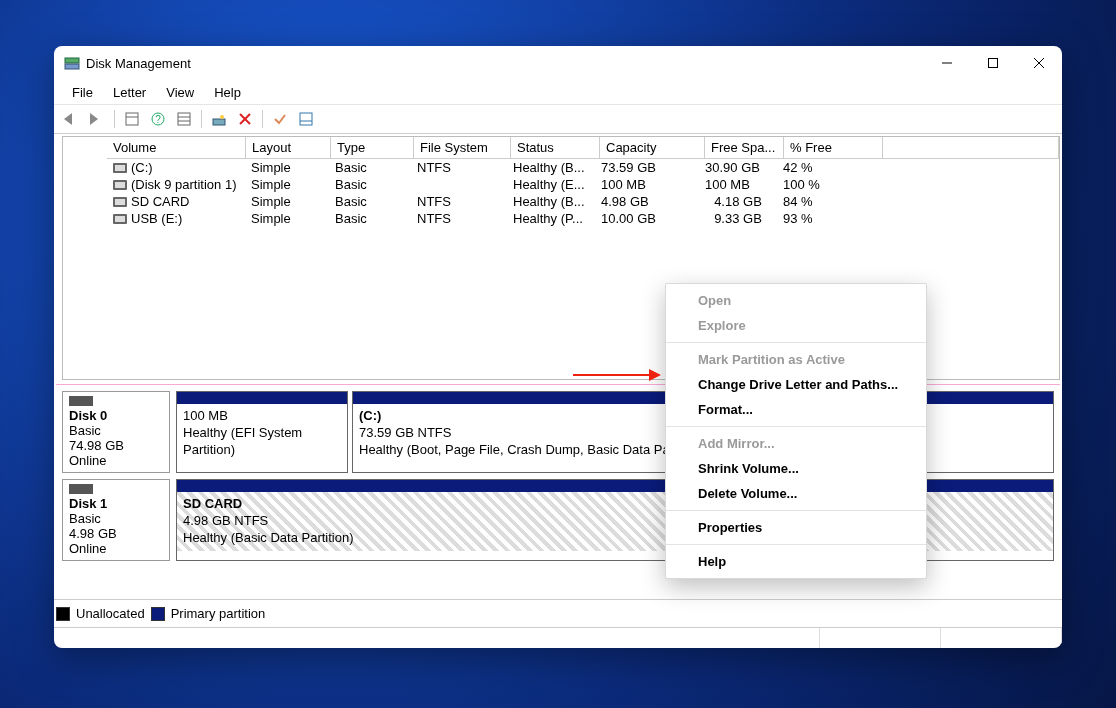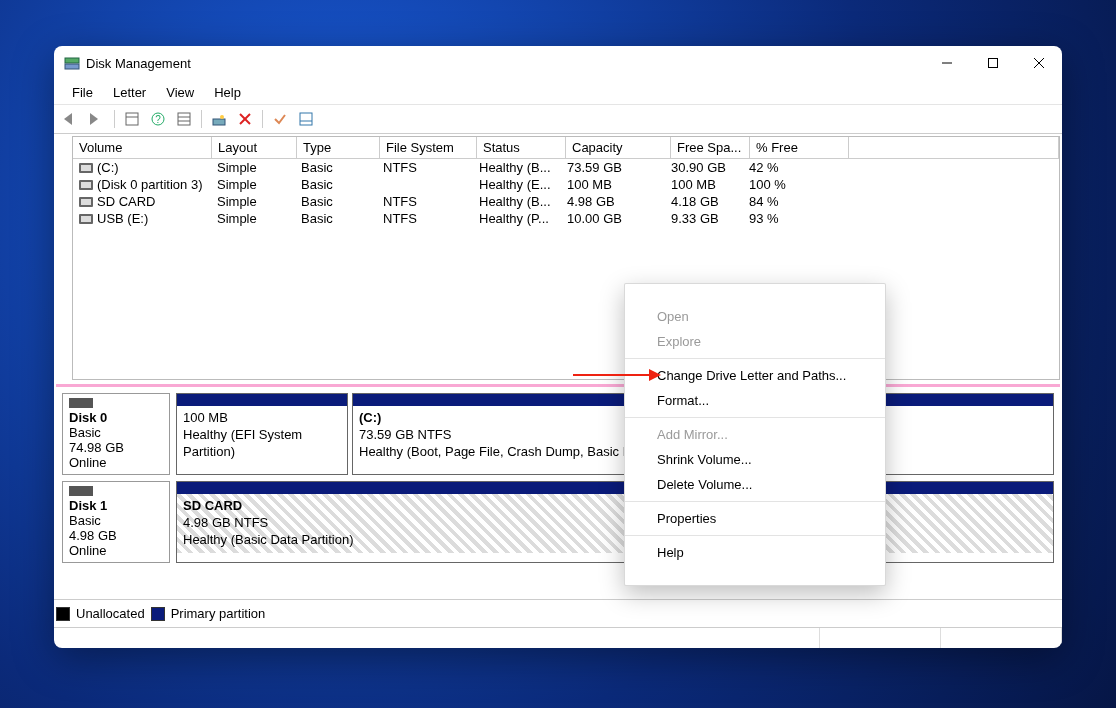--- a/index.html
+++ b/index.html
@@ -12,47 +12,47 @@
   .winbtns{margin-left:auto;display:flex;height:100%;}
   .winbtn{width:46px;display:flex;align-items:center;justify-content:center;}
   
   .menubar{height:24px;display:flex;align-items:center;padding:0 8px;border-bottom:1px solid #e5e5e5;}
   .menubar span{padding:2px 10px;}
   
   .toolbar{height:28px;display:flex;align-items:center;padding:0 6px;gap:4px;border-bottom:1px solid #ccc;}
   .divider{width:1px;height:18px;background:#ccc;margin:0 2px;}
   .tbtn{width:20px;height:20px;display:flex;align-items:center;justify-content:center;border:1px solid transparent;}
   
-  .table-area{border:1px solid #bbb;margin:2px 2px 0 18px;}
+  .table-area{border:1px solid #bbb;margin:2px 2px 0 8px;padding-left:44px;}
   .thead{display:flex;}
   .th{border-right:1px solid #ccc;border-bottom:1px solid #ccc;padding:3px 6px;background:#fff;font-weight:normal;overflow:hidden;white-space:nowrap;text-overflow:ellipsis;}
   .tbody{height:220px;background:#fff;}
   .tr{display:flex;}
   .td{padding:1px 6px;white-space:nowrap;overflow:hidden;text-overflow:ellipsis;display:flex;align-items:center;}
   .volicon{width:14px;height:10px;background:#666;border-radius:1px;margin-right:4px;display:inline-block;position:relative;}
   .volicon::after{content:"";position:absolute;top:2px;left:2px;right:2px;bottom:2px;background:#ddd;}
   
-  .disk-pane{flex:1;overflow:auto;margin:4px 2px 0 2px;border-top:3px solid #f9a8d4;}
+  .disk-pane{flex:1;overflow:auto;margin:4px 2px 0 2px;border-top:1px solid #f9a8d4;}
   .disk-row{display:flex;margin:6px;gap:6px;}
   .disk-label{width:94px;border:1px solid #999;padding:4px 6px;background:#fff;}
   .disk-label .dicon{width:24px;height:10px;background:#555;margin-bottom:2px;}
   .disk-label b{font-size:13px;}
   .part-wrap{flex:1;display:flex;gap:4px;}
   .part{flex:1;border:1px solid #666;background:#fff;}
   .part .bar{height:12px;background:#0a1b7a;}
   .part .ptxt{padding:4px 6px;line-height:1.3;}
   .hatch{background:repeating-linear-gradient(45deg,#dcdcdc 0,#dcdcdc 4px,#fff 4px,#fff 8px);}
   
   .legend{border-top:1px solid #ccc;padding:6px 2px;display:flex;align-items:center;gap:6px;font-size:13px;}
   .swatch{width:12px;height:12px;border:1px solid #333;display:inline-block;}
   
   .statusbar{height:20px;border-top:1px solid #ccc;display:flex;}
   .statusbar div{border-right:1px solid #ddd;flex:1;}
   
-  .ctx{position:absolute;left:624px;top:283px;width:260px;background:#fff;border:1px solid rgba(0,0,0,.15);box-shadow:0 8px 24px rgba(0,0,0,.25);padding:20px 0;z-index:50;border-radius:2px;}
+  .ctx{position:absolute;left:665px;top:283px;width:260px;background:#fff;border:1px solid rgba(0,0,0,.15);box-shadow:0 8px 24px rgba(0,0,0,.25);padding:4px 0;z-index:50;border-radius:2px;font-weight:bold;}
   .ctx .item{padding:5px 32px 5px 32px;white-space:nowrap;}
   .ctx .item.disabled{color:#9a9a9a;}
   .ctx .sep{height:1px;background:#e3e3e3;margin:4px 0;}
   
   .arrow{position:absolute;left:573px;top:365px;z-index:60;}
 </style>
 </head>
 <body>
 
 <div class="window">
@@ -186,21 +186,21 @@
           <div class="td" style="width: 66px;">
             <span>30.90 GB</span>
           </div>
           <div class="td" style="width: 86px;">
             <span>42 %</span>
           </div>
         </div>
         <div class="tr">
           <div class="td" style="width: 126px;">
             <span class="volicon"></span>
-            <span>(Disk 0 partition 3)</span>
+            <span>(Disk 9 partition 1)</span>
           </div>
           <div class="td" style="width: 72px;">
             <span>Simple</span>
           </div>
           <div class="td" style="width: 70px;">
             <span>Basic</span>
           </div>
           <div class="td" style="width: 84px;">
             <span></span>
           </div>
@@ -230,21 +230,21 @@
           </div>
           <div class="td" style="width: 84px;">
             <span>NTFS</span>
           </div>
           <div class="td" style="width: 76px;">
             <span>Healthy (B...</span>
           </div>
           <div class="td" style="width: 92px;">
             <span>4.98 GB</span>
           </div>
-          <div class="td" style="width: 66px;">
+          <div class="td" style="width: 66px; justify-content: center;">
             <span>4.18 GB</span>
           </div>
           <div class="td" style="width: 86px;">
             <span>84 %</span>
           </div>
         </div>
         <div class="tr">
           <div class="td" style="width: 126px;">
             <span class="volicon"></span>
             <span>USB (E:)</span>
@@ -257,21 +257,21 @@
           </div>
           <div class="td" style="width: 84px;">
             <span>NTFS</span>
           </div>
           <div class="td" style="width: 76px;">
             <span>Healthy (P...</span>
           </div>
           <div class="td" style="width: 92px;">
             <span>10.00 GB</span>
           </div>
-          <div class="td" style="width: 66px;">
+          <div class="td" style="width: 66px; justify-content: center;">
             <span>9.33 GB</span>
           </div>
           <div class="td" style="width: 86px;">
             <span>93 %</span>
           </div>
         </div>
       </div>
   </div>
 
   <div class="disk-pane" id="disk-pane">
@@ -309,20 +309,21 @@
       <div></div>
       <div style="flex:0 0 120px"></div>
       <div style="flex:0 0 120px"></div>
     </div>
 </div>
 
 <div class="ctx">
   <div class="item disabled">Open</div>
   <div class="item disabled">Explore</div>
   <div class="sep"></div>
+  <div class="item disabled">Mark Partition as Active</div>
   <div class="item">Change Drive Letter and Paths...</div>
   <div class="item">Format...</div>
   <div class="sep"></div>
   <div class="item disabled">Add Mirror...</div>
   <div class="item">Shrink Volume...</div>
   <div class="item">Delete Volume...</div>
   <div class="sep"></div>
   <div class="item">Properties</div>
   <div class="sep"></div>
   <div class="item">Help</div>

